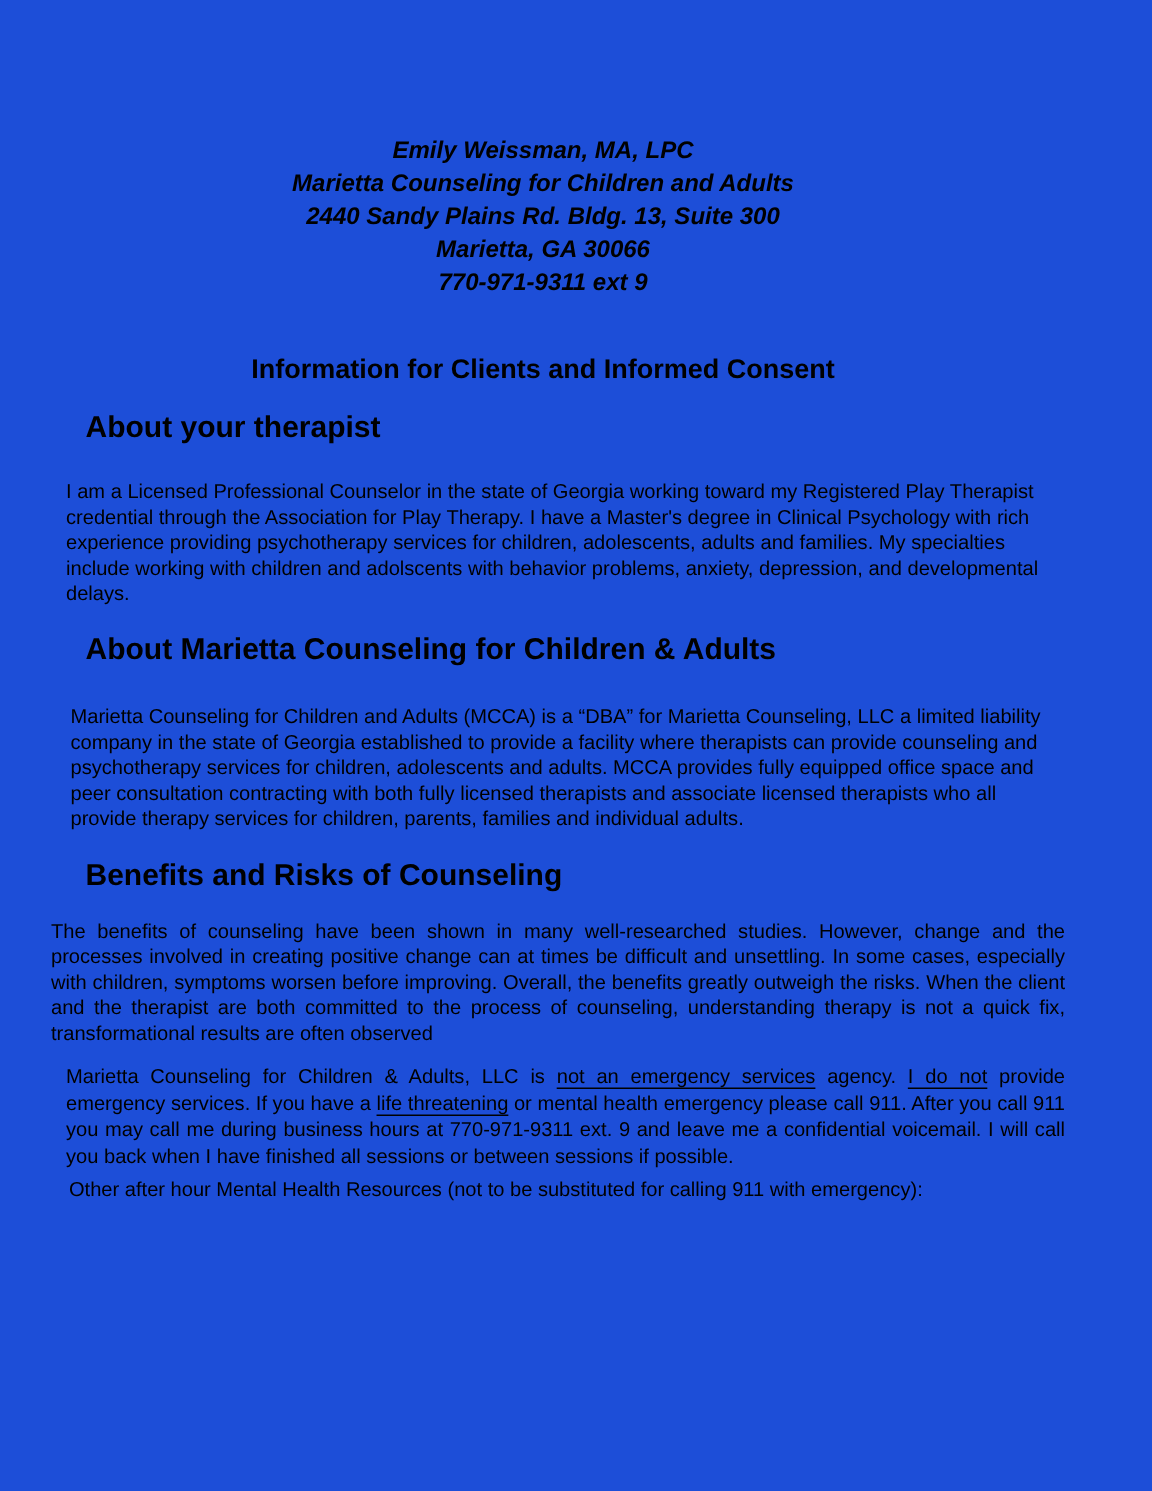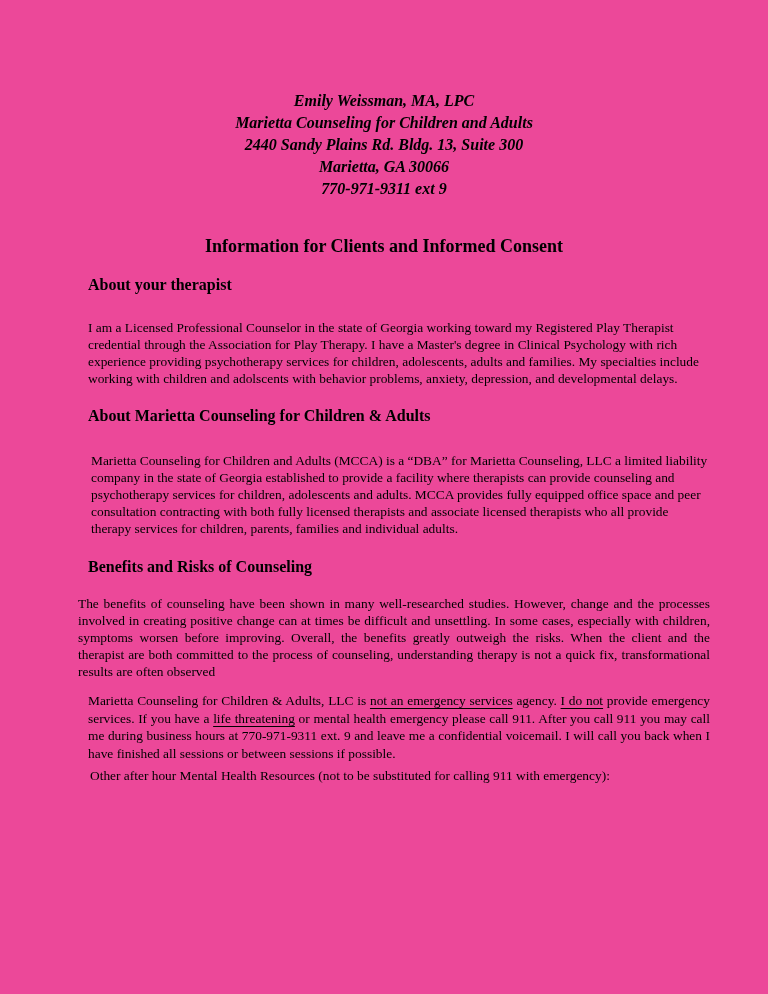--- a/index.html
+++ b/index.html
@@ -5,47 +5,47 @@
   html, body {
     margin: 0;
     padding: 0;
     background: #ffffff;
   }
   .page {
     position: relative;
     width: 768px;
     height: 994px;
     margin: 0;
-    background: #ec4899;
+    background: #1d4ed8;
     color: #000000;
-    font-family: Liberation Serif, serif;
+    font-family: Liberation Sans, sans-serif;
     box-sizing: border-box;
-    padding: 90px 58px 0 88px;
+    padding: 90px 58px 0 44px;
     overflow: hidden;
   }
   .letterhead {
     margin: 0 -58px 0 -88px;
     text-align: center;
     font-weight: bold;
     font-style: italic;
     font-size: 16px;
     line-height: 22px;
   }
   .doc-title {
     margin: 34px -58px 0 -88px;
     text-align: center;
     font-weight: bold;
     font-size: 18px;
     line-height: 24px;
   }
   .sec-heading {
     font-weight: bold;
-    font-size: 16px;
+    font-size: 20px;
     line-height: 20px;
-    margin: 0;
+    margin: 13px;
   }
   .h-therapist { margin-top: 17px; }
   .h-mcca      { margin-top: 19px; }
   .h-benefits  { margin-top: 20px; }
   .h-emergency { margin-top: 2px; }
   .body-text {
     font-size: 13.4px;
     line-height: 17px;
     margin: 0;
   }

